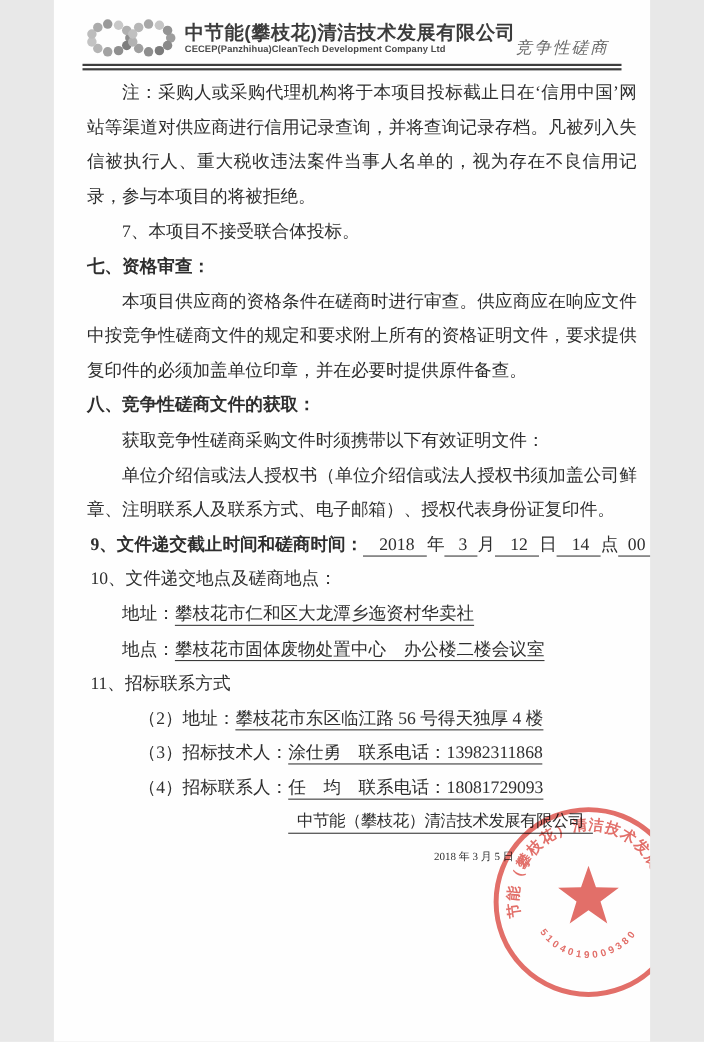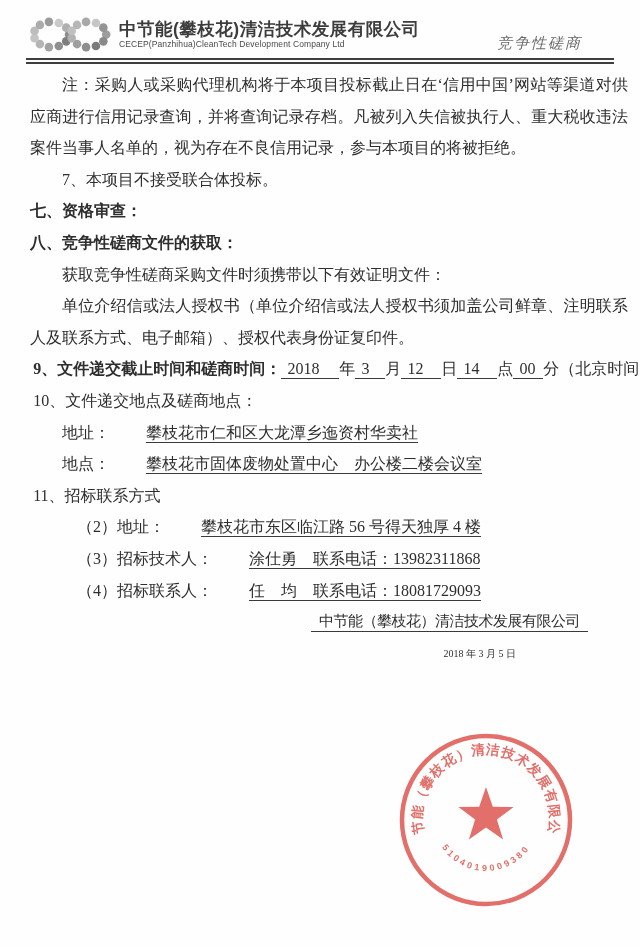--- a/index.html
+++ b/index.html
@@ -1,18 +1,18 @@
 <!DOCTYPE html>
 <html><head>
 <meta charset="utf-8">
 <style>
   html,body{margin:0;padding:0;background:#e8e8e8;}
   .page{
     position:relative;
-    width:640px;height:947px;
+    width:542px;height:947px;
     background:#fefefe;
     font-family:"Liberation Serif","DejaVu Serif",serif;
     color:#2e2e2e;
     overflow:hidden;
     margin:0 auto;
   }
   
   .hdr{
     display:flex;justify-content:space-between;align-items:flex-end;
     padding:13px 30px 0 28px;
@@ -20,21 +20,21 @@
   .brand{display:flex;align-items:center;}
   .logo{flex:0 0 auto;margin-right:5px;}
   .brand-text{display:flex;flex-direction:column;}
   .brand-cn{
     font-family:"Liberation Sans","DejaVu Sans",sans-serif;
     font-weight:bold;font-size:17.5px;line-height:20px;
     color:#3c3c3c;letter-spacing:0.5px;white-space:nowrap;
   }
   .brand-en{
     font-family:"Liberation Sans","DejaVu Sans",sans-serif;
-    font-weight:normal;font-size:8.5px;line-height:11px;
+    font-weight:bold;font-size:8.5px;line-height:11px;
     color:#4a4a4a;letter-spacing:0.1px;white-space:nowrap;
   }
   .doc-type{
     font-style:italic;color:#6b6b6b;font-size:15px;
     letter-spacing:2px;padding:0 28px 3px 0;white-space:nowrap;
   }
   .rule{
     margin:2px 26px 0 26px;height:2px;
     border-top:2.5px solid #3e3e3e;border-bottom:2px solid #3e3e3e;
   }
@@ -44,33 +44,32 @@
     font-size:16px;line-height:31.6px;
     text-align:justify;
   }
   .doc-body p{margin:0;}
   .ind{text-indent:2em;}
   .bold{font-weight:bold;}
   .numline{font-weight:normal;text-indent:0.2em;}
   .deadline{text-indent:0.2em;white-space:nowrap;}
   .deadline .lbl{font-weight:bold;}
   .blank{
-    display:inline-block;text-align:left;
+    display:inline-block;text-align:center;
     border-bottom:1px solid #3a3a3a;
     line-height:19px;padding:0 3px;
   }
   .blank.wide{min-width:52px;}
   .blank.mid{min-width:34px;}
   .blank.small{min-width:24px;}
   .locline{padding-left:2em;}
   .contactline{padding-left:47px;}
   .uval{
     border-bottom:1px solid #3a3a3a;
     padding-bottom:1px;
-    margin-left:36px;
   }
   
   .sig-company{
     margin-top:52px;text-align:right;padding-right:40px;
     font-size:15px;letter-spacing:-0.5px;
   }
   .sig-company .uval{padding:0 8px 2px 8px;}
   .sig-date{
     margin-top:31px;text-align:right;padding-right:112px;
     font-size:10px;
@@ -130,20 +129,21 @@
       </div>
     </div>
     <div class="doc-type">竞争性磋商</div>
   </div>
   <div class="rule"></div>
 
   <div class="doc-body">
     <p class="ind">注：采购人或采购代理机构将于本项目投标截止日在‘信用中国’网站等渠道对供应商进行信用记录查询，并将查询记录存档。凡被列入失信被执行人、重大税收违法案件当事人名单的，视为存在不良信用记录，参与本项目的将被拒绝。</p>
     <p class="ind">7、本项目不接受联合体投标。</p>
     <p class="bold">七、资格审查：</p>
+    <p class="ind">本项目供应商的资格条件在磋商时进行审查。供应商应在响应文件中按竞争性磋商文件的规定和要求附上所有的资格证明文件，要求提供复印件的必须加盖单位印章，并在必要时提供原件备查。</p>
     <p class="bold">八、竞争性磋商文件的获取：</p>
     <p class="ind">获取竞争性磋商采购文件时须携带以下有效证明文件：</p>
     <p class="ind">单位介绍信或法人授权书（单位介绍信或法人授权书须加盖公司鲜章、注明联系人及联系方式、电子邮箱）、授权代表身份证复印件。</p>
 
     <p class="deadline"><span class="lbl">9、文件递交截止时间和磋商时间：</span><span class="blank wide">2018</span><span>年</span><span class="blank small">3</span><span>月</span><span class="blank mid">12</span><span>日</span><span class="blank mid">14</span><span>点</span><span class="blank small">00</span><span>分</span><span>（北京时间）。</span></p>
 
     <p class="numline">10、文件递交地点及磋商地点：</p>
     <p class="locline"><span>地址：</span><span class="uval">攀枝花市仁和区大龙潭乡迤资村华卖社</span></p>
     <p class="locline"><span>地点：</span><span class="uval">攀枝花市固体废物处置中心　办公楼二楼会议室</span></p>
 

